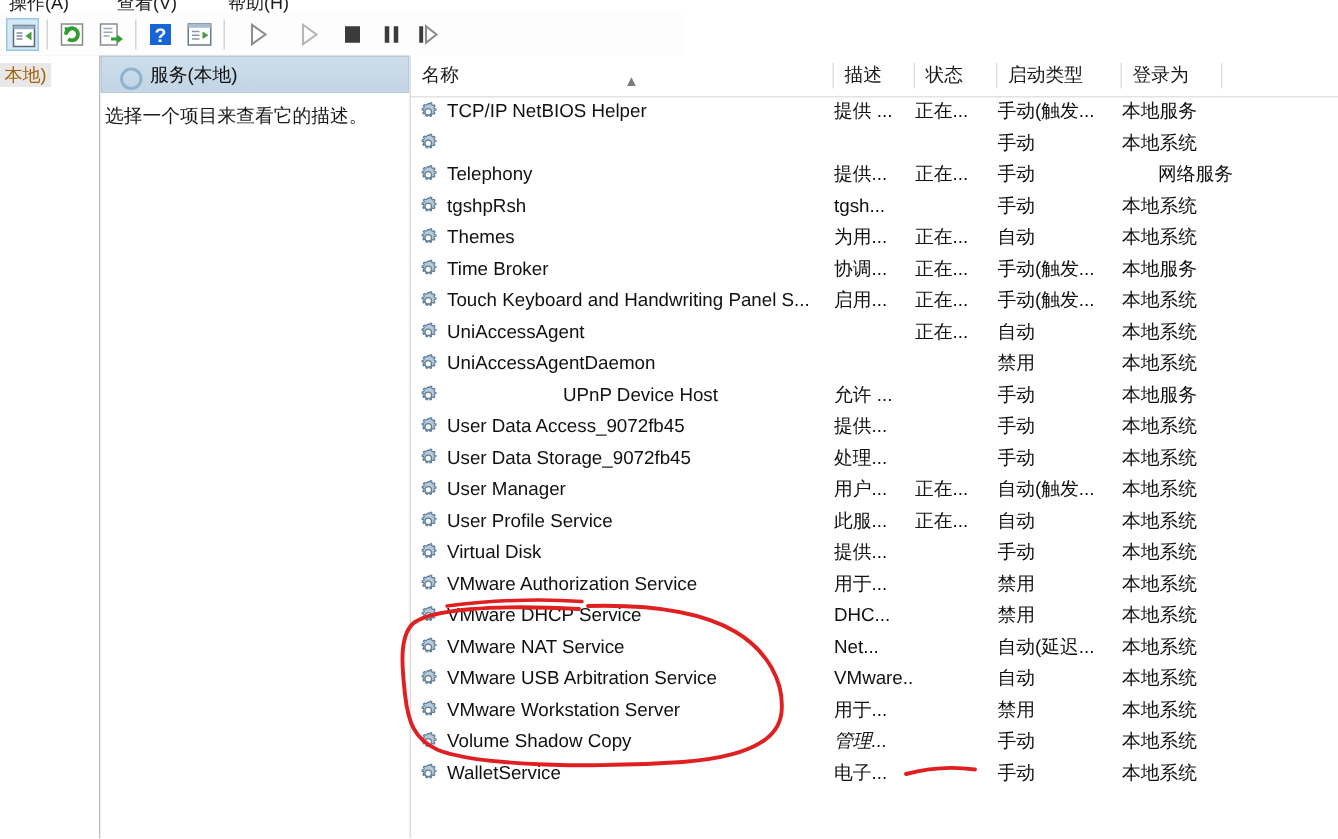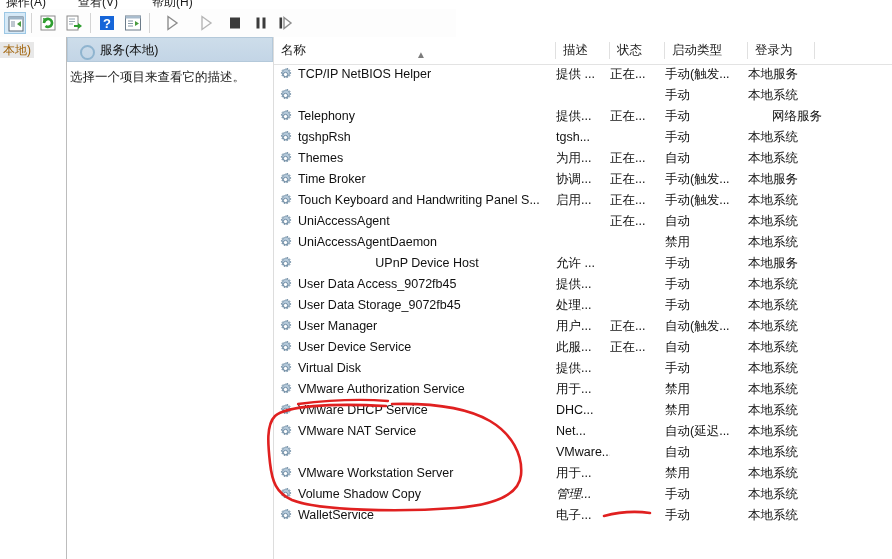--- a/index.html
+++ b/index.html
@@ -334,21 +334,21 @@
             <div class="cell" style="left: 282px; width: 54px;">用户...</div>
             <div class="cell" style="left: 336px; width: 55px;">正在...</div>
             <div class="cell" style="left: 391px; width: 83px;">自动(触发...</div>
             <div class="cell" style="left: 474px; width: 67px;">本地系统</div>
           </div>
           <div class="row" style="top: 273px;">
             <svg class="gear" viewBox="0 0 16 16">
               <path d="M8 2.2 l1.1 .2 .5-1 .95 .4-.2 1.1 .9 .65 1-.5 .6 .85-.8 .8 .3 1.05 1.1 .15 0 1.05-1.1 .2-.35 1.0 .75 .8-.65 .82-1-.45-.92 .6 .15 1.1-1.0 .3-.45-1.0-1.1 .05-.55 .95-.95-.45 .25-1.05-.85-.7-1.05 .4-.5-.9 .85-.7-.25-1.05-1.1-.2 .05-1.05 1.1-.1 .4-1.0-.7-.85 .7-.78 .98 .5 .9-.6z" fill="#b6cadb" stroke="#5d7d97" stroke-width="0.8" stroke-linejoin="round"></path>
               <circle cx="8" cy="8" r="2.3" fill="#ffffff" stroke="#5d7d97" stroke-width="0.9"></circle>
             </svg>
-            <div class="cell" style="left: 24px; width: 258px;">User Device Service</div>
+            <div class="cell" style="left: 24px; width: 258px;">User Profile Service</div>
             <div class="cell" style="left: 282px; width: 54px;">此服...</div>
             <div class="cell" style="left: 336px; width: 55px;">正在...</div>
             <div class="cell" style="left: 391px; width: 83px;">自动</div>
             <div class="cell" style="left: 474px; width: 67px;">本地系统</div>
           </div>
           <div class="row" style="top: 294px;">
             <svg class="gear" viewBox="0 0 16 16">
               <path d="M8 2.2 l1.1 .2 .5-1 .95 .4-.2 1.1 .9 .65 1-.5 .6 .85-.8 .8 .3 1.05 1.1 .15 0 1.05-1.1 .2-.35 1.0 .75 .8-.65 .82-1-.45-.92 .6 .15 1.1-1.0 .3-.45-1.0-1.1 .05-.55 .95-.95-.45 .25-1.05-.85-.7-1.05 .4-.5-.9 .85-.7-.25-1.05-1.1-.2 .05-1.05 1.1-.1 .4-1.0-.7-.85 .7-.78 .98 .5 .9-.6z" fill="#b6cadb" stroke="#5d7d97" stroke-width="0.8" stroke-linejoin="round"></path>
               <circle cx="8" cy="8" r="2.3" fill="#ffffff" stroke="#5d7d97" stroke-width="0.9"></circle>
             </svg>
@@ -389,20 +389,21 @@
             <div class="cell" style="left: 282px; width: 54px;">Net...</div>
             <div class="cell" style="left: 336px; width: 55px;"></div>
             <div class="cell" style="left: 391px; width: 83px;">自动(延迟...</div>
             <div class="cell" style="left: 474px; width: 67px;">本地系统</div>
           </div>
           <div class="row" style="top: 378px;">
             <svg class="gear" viewBox="0 0 16 16">
               <path d="M8 2.2 l1.1 .2 .5-1 .95 .4-.2 1.1 .9 .65 1-.5 .6 .85-.8 .8 .3 1.05 1.1 .15 0 1.05-1.1 .2-.35 1.0 .75 .8-.65 .82-1-.45-.92 .6 .15 1.1-1.0 .3-.45-1.0-1.1 .05-.55 .95-.95-.45 .25-1.05-.85-.7-1.05 .4-.5-.9 .85-.7-.25-1.05-1.1-.2 .05-1.05 1.1-.1 .4-1.0-.7-.85 .7-.78 .98 .5 .9-.6z" fill="#b6cadb" stroke="#5d7d97" stroke-width="0.8" stroke-linejoin="round"></path>
               <circle cx="8" cy="8" r="2.3" fill="#ffffff" stroke="#5d7d97" stroke-width="0.9"></circle>
             </svg>
+            <div class="cell" style="left: 24px; width: 258px;">VMware USB Arbitration Service</div>
             <div class="cell" style="left: 282px; width: 54px;">VMware...</div>
             <div class="cell" style="left: 336px; width: 55px;"></div>
             <div class="cell" style="left: 391px; width: 83px;">自动</div>
             <div class="cell" style="left: 474px; width: 67px;">本地系统</div>
           </div>
           <div class="row" style="top: 399px;">
             <svg class="gear" viewBox="0 0 16 16">
               <path d="M8 2.2 l1.1 .2 .5-1 .95 .4-.2 1.1 .9 .65 1-.5 .6 .85-.8 .8 .3 1.05 1.1 .15 0 1.05-1.1 .2-.35 1.0 .75 .8-.65 .82-1-.45-.92 .6 .15 1.1-1.0 .3-.45-1.0-1.1 .05-.55 .95-.95-.45 .25-1.05-.85-.7-1.05 .4-.5-.9 .85-.7-.25-1.05-1.1-.2 .05-1.05 1.1-.1 .4-1.0-.7-.85 .7-.78 .98 .5 .9-.6z" fill="#b6cadb" stroke="#5d7d97" stroke-width="0.8" stroke-linejoin="round"></path>
               <circle cx="8" cy="8" r="2.3" fill="#ffffff" stroke="#5d7d97" stroke-width="0.9"></circle>
             </svg>

